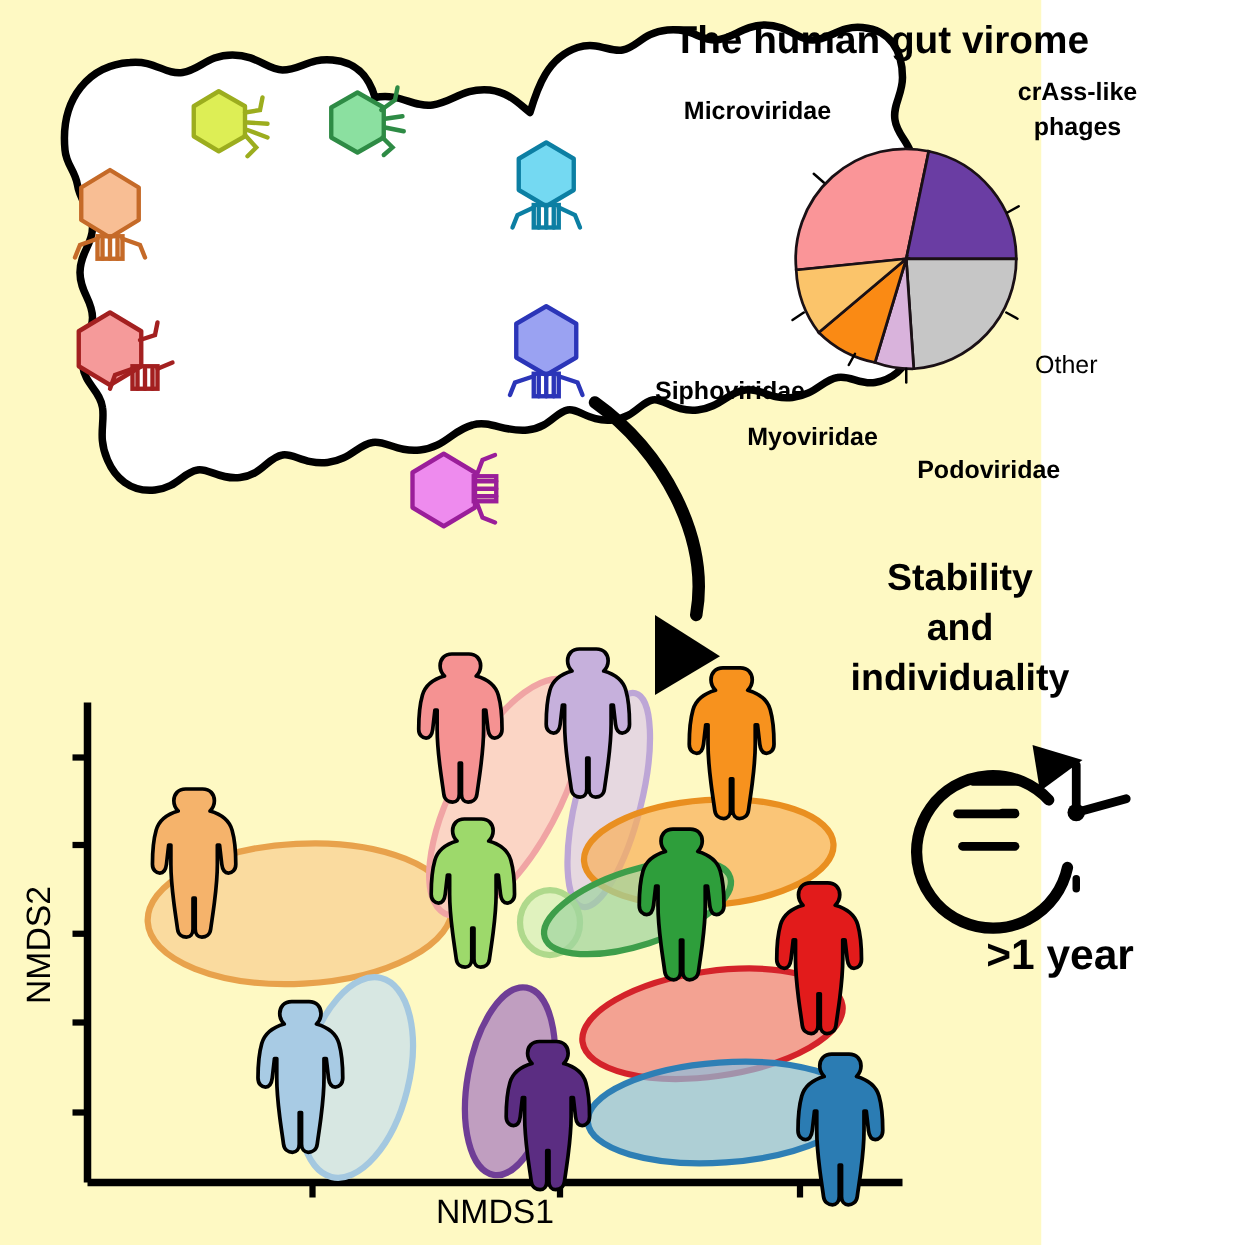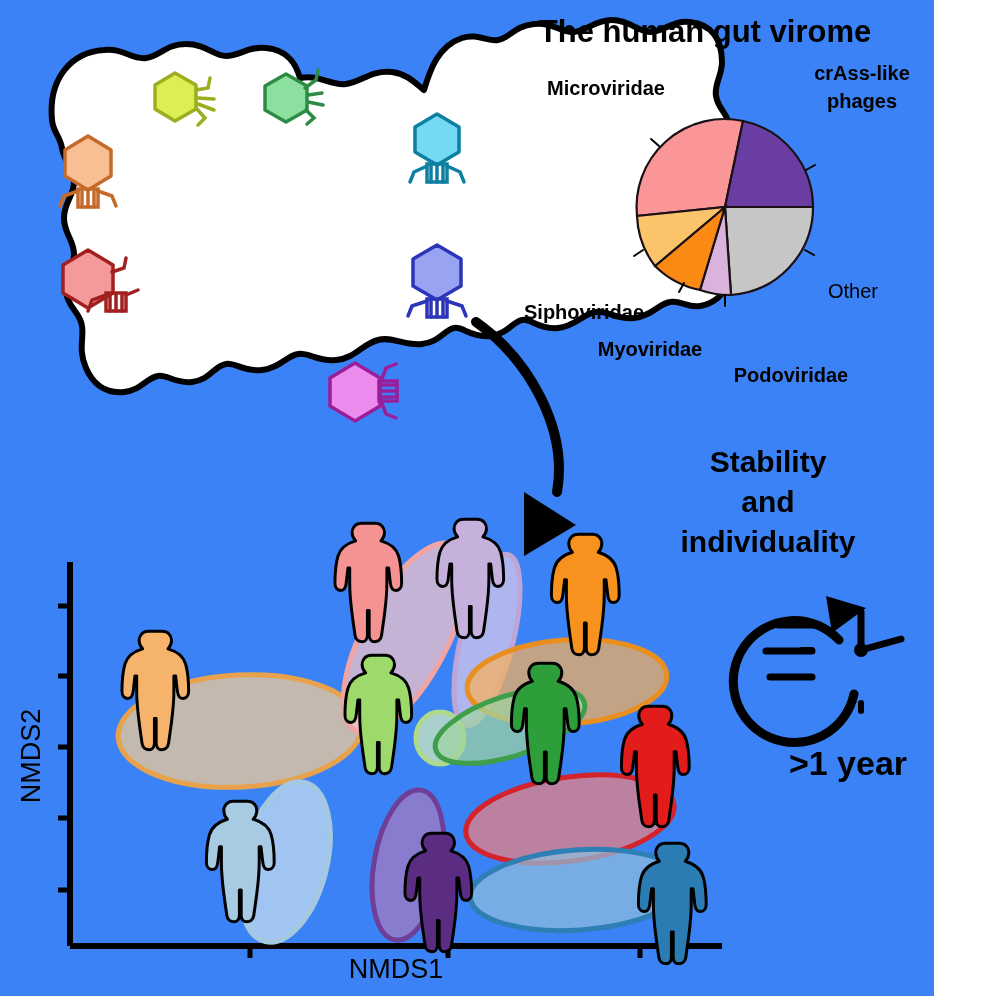--- a/index.html
+++ b/index.html
@@ -1,18 +1,18 @@
 <!DOCTYPE html>
 <html><head>
 <meta charset="utf-8">
 <style>
   html,body{margin:0;padding:0;background:#ffffff;}
   body{width:996px;height:996px;overflow:hidden;
        font-family:"Liberation Sans","DejaVu Sans",sans-serif;color:#000;}
-  #stage{position:relative;width:934px;height:996px;background:#3b82f6;}
+  #stage{position:relative;width:833px;height:996px;background:#fef9c3;}
   svg{display:block;}
   .pie-lbl{font-size:20px;font-weight:700;}
   .pie-lbl-thin{font-size:20px;font-weight:400;}
   .title{font-size:31px;font-weight:700;}
   .stat{font-size:30px;font-weight:700;}
   .year{font-size:34px;font-weight:700;}
   .axis-lbl{font-size:27px;font-weight:400;}
 </style>
 </head>
 <body>

